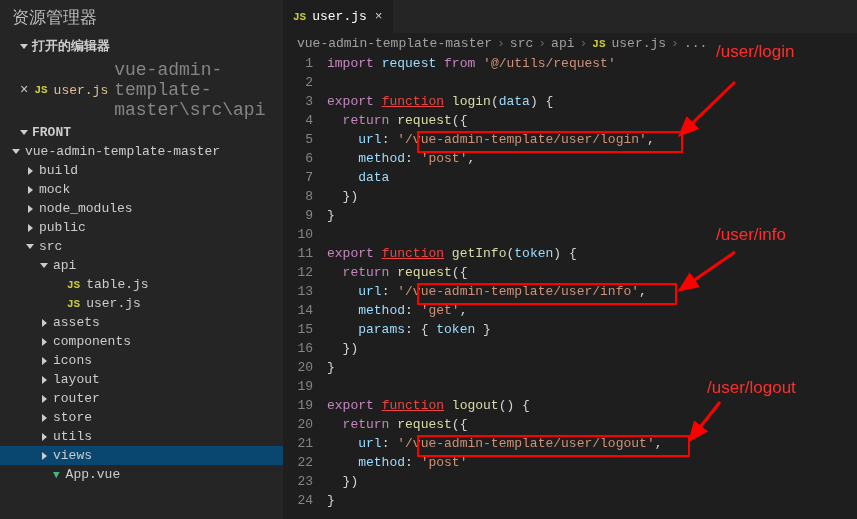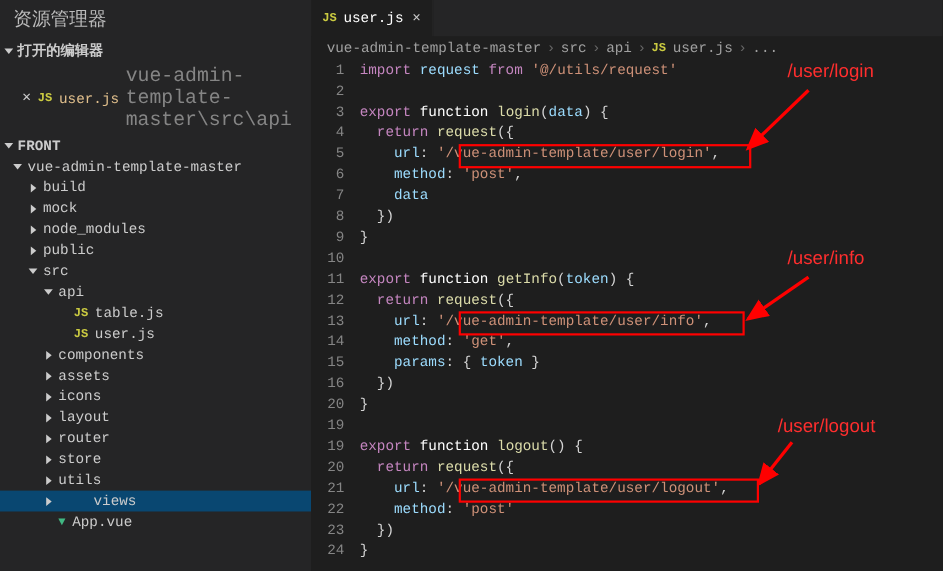--- a/index.html
+++ b/index.html
@@ -1,49 +1,49 @@
 <!DOCTYPE html>
 <html><head>
 <meta charset="utf-8">
 <style>
 * { margin: 0; padding: 0; box-sizing: border-box; font-family: Consolas, 'Courier New', monospace; font-size: 13px; }
 body { background: #1e1e1e; color: #cccccc; width: 857px; height: 519px; overflow: hidden; display: flex; }
 .sidebar { width: 283px; background: #252526; display: flex; flex-direction: column; overflow: hidden; }
 .sidebar-header { padding: 6px 12px; font-size: 17px; color: #bbbbbb; font-family: "Microsoft YaHei", sans-serif; }
-.section-header { display: flex; align-items: center; padding: 2px 4px; font-size: 11px; font-weight: bold; font-family: "Microsoft YaHei", sans-serif; cursor: pointer; }
+.section-header { display: flex; align-items: center; padding: 2px 20px; font-size: 11px; font-weight: bold; font-family: "Microsoft YaHei", sans-serif; cursor: pointer; }
 .section-header::before { content: ''; display: inline-block; width: 0; height: 0; border-left: 4px solid transparent; border-right: 4px solid transparent; border-top: 5px solid #cccccc; margin-right: 4px; }
 .open-editor { padding: 3px 20px; display: flex; align-items: center; }
 .open-editor .close { margin-right: 6px; font-size: 14px; color: #cccccc; cursor: pointer; }
 .js-icon { color: #cbcb41; margin-right: 6px; font-weight: bold; font-size: 11px; }
 .vue-icon { color: #41b883; margin-right: 6px; font-size: 11px; }
 .open-editor .name { color: #e2c08d; margin-right: 6px; }
 .open-editor .path { color: #858585; font-size: 18px; }
 .tree { flex: 1; overflow: auto; }
 .tree-item { display: flex; align-items: center; padding: 2px 0; cursor: pointer; white-space: nowrap; }
-.tree-item.selected { background: #094771; gap: 32px; }
+.tree-item.selected { background: #094771; }
 .tree-item .chevron { width: 12px; height: 12px; display: inline-flex; align-items: center; justify-content: center; margin-right: 3px; }
 .tree-item .chevron.expanded::before { content: ''; border-left: 4px solid transparent; border-right: 4px solid transparent; border-top: 5px solid #cccccc; }
 .tree-item .chevron.collapsed::before { content: ''; border-top: 4px solid transparent; border-bottom: 4px solid transparent; border-left: 5px solid #cccccc; }
 .depth0 { padding-left: 10px; }
 .depth1 { padding-left: 24px; }
 .depth2 { padding-left: 38px; }
 .depth3 { padding-left: 52px; }
 .editor { flex: 1; display: flex; flex-direction: column; background: #1e1e1e; position: relative; }
 .tabs { display: flex; background: #252526; height: 33px; }
 .tab { display: flex; align-items: center; padding: 0 10px; background: #1e1e1e; border-right: 1px solid #252526; cursor: pointer; }
 .tab .name { color: #ffffff; margin-right: 8px; }
 .tab .close { color: #cccccc; cursor: pointer; }
 .breadcrumb { display: flex; align-items: center; padding: 3px 14px; font-size: 12px; color: #a0a0a0; }
 .breadcrumb .sep { margin: 0 5px; color: #666; }
 .code-area { flex: 1; display: flex; overflow: hidden; position: relative; }
 .gutter { width: 44px; text-align: right; color: #858585; padding-right: 14px; user-select: none; }
 .gutter div, .lines div { height: 19px; line-height: 19px; }
 .lines { flex: 1; white-space: pre; }
 .tok-kw { color: #c586c0; }
-.tok-kw2 { color: #ffffff; }
+.tok-kw2 { color: #ef4444; text-decoration: underline; }
 .tok-fn { color: #dcdcaa; }
 .tok-var { color: #9cdcfe; }
 .tok-str { color: #ce9178; }
 .tok-punc { color: #d4d4d4; }
 .annot { position: absolute; color: #ff2e2e; font-family: "Segoe UI", sans-serif; font-size: 17px; pointer-events: none; font-weight: 500; }
 .box-annot { position: absolute; border: 2px solid #ff0000; pointer-events: none; }
 .arrow-svg { position: absolute; pointer-events: none; }
 </style>
 </head>
 <body>
@@ -96,25 +96,25 @@
         <span class="js-icon">JS</span>
         <span>table.js</span>
       </div>
       <div class="tree-item depth3">
         <span class="chevron"></span>
         <span class="js-icon">JS</span>
         <span>user.js</span>
       </div>
       <div class="tree-item depth2">
         <span class="chevron collapsed"></span>
+        <span>assets</span>
+      </div>
+      <div class="tree-item depth2">
+        <span class="chevron collapsed"></span>
         <span>components</span>
-      </div>
-      <div class="tree-item depth2">
-        <span class="chevron collapsed"></span>
-        <span>assets</span>
       </div>
       <div class="tree-item depth2">
         <span class="chevron collapsed"></span>
         <span>icons</span>
       </div>
       <div class="tree-item depth2">
         <span class="chevron collapsed"></span>
         <span>layout</span>
       </div>
       <div class="tree-item depth2">
@@ -186,21 +186,21 @@
         <div>21</div>
         <div>22</div>
         <div>23</div>
         <div>24</div>
       </div>
     <div class="lines" id="lines"><div><span class="tok-kw">import</span><span class="tok-punc"> </span><span class="tok-var">request</span><span class="tok-punc"> </span><span class="tok-kw">from</span><span class="tok-punc"> </span><span class="tok-str">'@/utils/request'</span></div><div>&nbsp;</div><div><span class="tok-kw">export</span><span class="tok-punc"> </span><span class="tok-kw2">function</span><span class="tok-punc"> </span><span class="tok-fn">login</span><span class="tok-punc">(</span><span class="tok-var">data</span><span class="tok-punc">) {</span></div><div><span class="tok-punc">  </span><span class="tok-kw">return</span><span class="tok-punc"> </span><span class="tok-fn">request</span><span class="tok-punc">({</span></div><div><span class="tok-punc">    </span><span class="tok-var">url</span><span class="tok-punc">: </span><span class="tok-str">'/vue-admin-template/user/login'</span><span class="tok-punc">,</span></div><div><span class="tok-punc">    </span><span class="tok-var">method</span><span class="tok-punc">: </span><span class="tok-str">'post'</span><span class="tok-punc">,</span></div><div><span class="tok-punc">    </span><span class="tok-var">data</span></div><div><span class="tok-punc">  })</span></div><div><span class="tok-punc">}</span></div><div>&nbsp;</div><div><span class="tok-kw">export</span><span class="tok-punc"> </span><span class="tok-kw2">function</span><span class="tok-punc"> </span><span class="tok-fn">getInfo</span><span class="tok-punc">(</span><span class="tok-var">token</span><span class="tok-punc">) {</span></div><div><span class="tok-punc">  </span><span class="tok-kw">return</span><span class="tok-punc"> </span><span class="tok-fn">request</span><span class="tok-punc">({</span></div><div><span class="tok-punc">    </span><span class="tok-var">url</span><span class="tok-punc">: </span><span class="tok-str">'/vue-admin-template/user/info'</span><span class="tok-punc">,</span></div><div><span class="tok-punc">    </span><span class="tok-var">method</span><span class="tok-punc">: </span><span class="tok-str">'get'</span><span class="tok-punc">,</span></div><div><span class="tok-punc">    </span><span class="tok-var">params</span><span class="tok-punc">: { </span><span class="tok-var">token</span><span class="tok-punc"> }</span></div><div><span class="tok-punc">  })</span></div><div><span class="tok-punc">}</span></div><div>&nbsp;</div><div><span class="tok-kw">export</span><span class="tok-punc"> </span><span class="tok-kw2">function</span><span class="tok-punc"> </span><span class="tok-fn">logout</span><span class="tok-punc">() {</span></div><div><span class="tok-punc">  </span><span class="tok-kw">return</span><span class="tok-punc"> </span><span class="tok-fn">request</span><span class="tok-punc">({</span></div><div><span class="tok-punc">    </span><span class="tok-var">url</span><span class="tok-punc">: </span><span class="tok-str">'/vue-admin-template/user/logout'</span><span class="tok-punc">,</span></div><div><span class="tok-punc">    </span><span class="tok-var">method</span><span class="tok-punc">: </span><span class="tok-str">'post'</span></div><div><span class="tok-punc">  })</span></div><div><span class="tok-punc">}</span></div></div>
     <div id="annots"></div>
   </div>
 </div>
 
-<div class="annot" style="top: 55px; left: 716px;">/user/login</div>
+<div class="annot" style="top: 42px; left: 716px;">/user/login</div>
 <div class="annot" style="top: 225px; left: 716px;">/user/info</div>
 <div class="annot" style="top: 378px; left: 707px;">/user/logout</div>
 <div class="box-annot" style="top: 131px; left: 417px; width: 266px; height: 22px;"></div>
 <div class="box-annot" style="top: 283px; left: 417px; width: 260px; height: 22px;"></div>
 <div class="box-annot" style="top: 435px; left: 417px; width: 273px; height: 22px;"></div>
 <svg class="arrow-svg" width="857" height="519" style="left: 0px; top: 0px;">
     <defs>
       <marker id="ah735" markerWidth="8" markerHeight="8" refX="6" refY="3" orient="auto">
         <path d="M0,0 L7,3 L0,6 Z" fill="#ff0000"></path>
       </marker>

